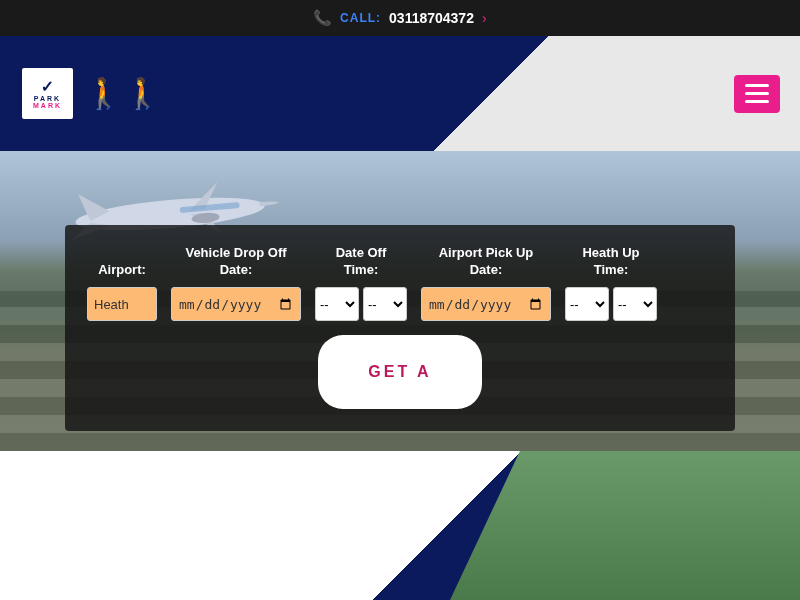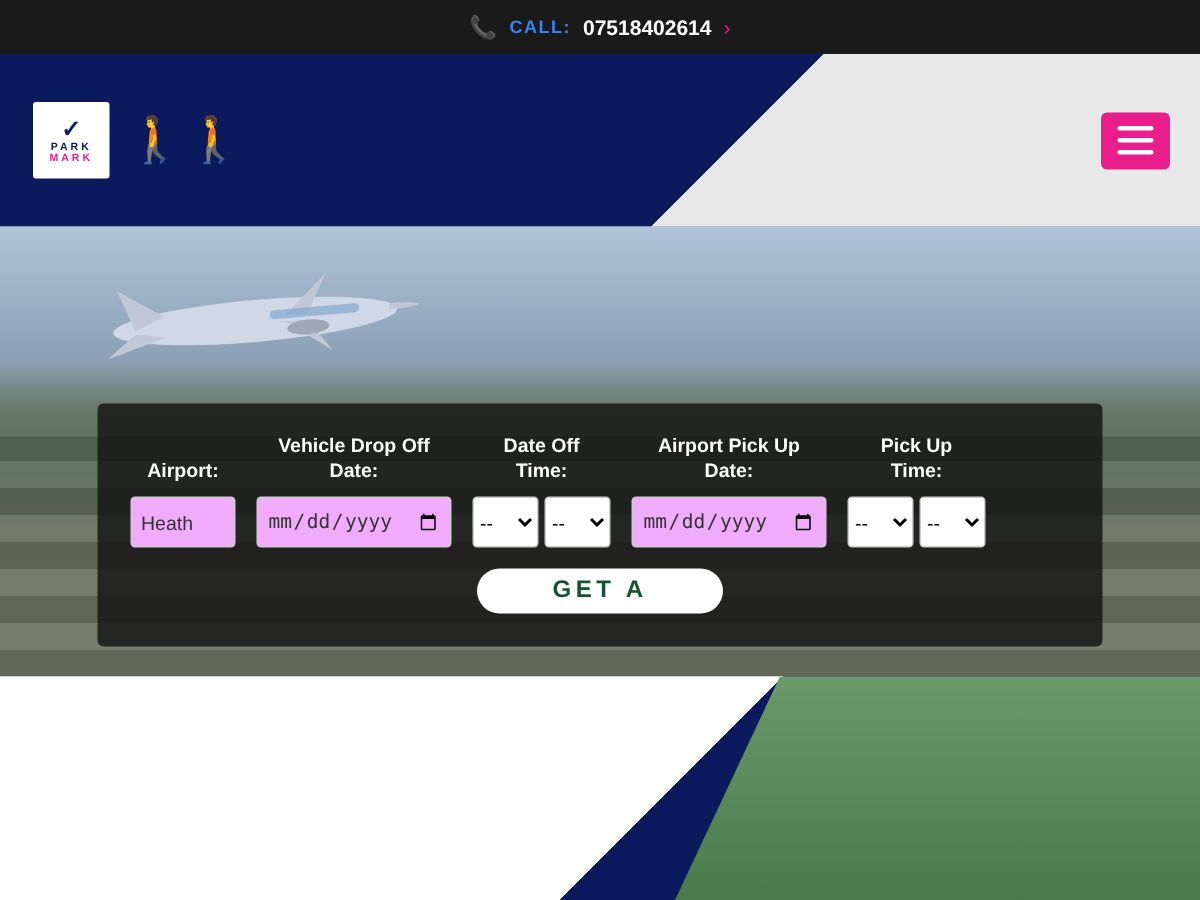--- a/index.html
+++ b/index.html
@@ -190,21 +190,21 @@
 
     .field-label {
       color: #ffffff;
       font-size: 13px;
       font-weight: 700;
       text-align: center;
       line-height: 1.3;
     }
 
     .field-input {
-      background: #f0abfc;
+      background: #fdba74;
       border: 1px solid #ccc;
       border-radius: 3px;
       height: 34px;
       font-size: 13px;
       color: #333;
       padding: 0 6px;
     }
 
     .airport-input {
       width: 70px;
@@ -230,24 +230,24 @@
       cursor: pointer;
     }
 
     #get-button-row {
       display: flex;
       justify-content: center;
     }
 
     #get-button {
       background: #fff;
-      color: #14532d;
+      color: #be185d;
       border: none;
       border-radius: 25px;
-      padding: 6px 50px;
+      padding: 28px 50px;
       font-size: 16px;
       font-weight: 900;
       letter-spacing: 3px;
       cursor: pointer;
       text-transform: uppercase;
     }
 
     
     #bottom-section {
       height: 149px;
@@ -264,21 +264,21 @@
       background: linear-gradient(to bottom, #6a9a6a 0%, #4a7a4a 100%);
       clip-path: polygon(20% 0%, 100% 0%, 100% 100%, 0% 100%);
     }
   </style>
 </head>
 <body>
 
 <div id="top-bar">
   <span class="phone-icon">📞</span>
   <span class="call-label">CALL:</span>
-  <span class="phone-number">07518402614</span>
+  <span class="phone-number">03118704372</span>
   <span class="chevron">›</span>
 </div>
 
 <div id="header">
   <div id="logo-area">
     <div id="park-mark-badge">
       <span class="v-mark">✓</span>
       <span class="park-text">PARK</span>
       <span class="mark-text">MARK</span>
     </div>
@@ -354,21 +354,21 @@
       <div class="field-group">
         <label class="field-label">
           <span>Airport Pick Up</span><br>
           <span>Date:</span>
         </label>
         <input class="field-input date-input" type="date" style="">
       </div>
 
       <div class="field-group">
         <label class="field-label">
-          <span>Pick Up</span><br>
+          <span>Heath Up</span><br>
           <span>Time:</span>
         </label>
         <div class="time-selects">
           <select class="time-select">
             <option>--</option>
           </select>
           <select class="time-select">
             <option>--</option>
           </select>
         </div>

